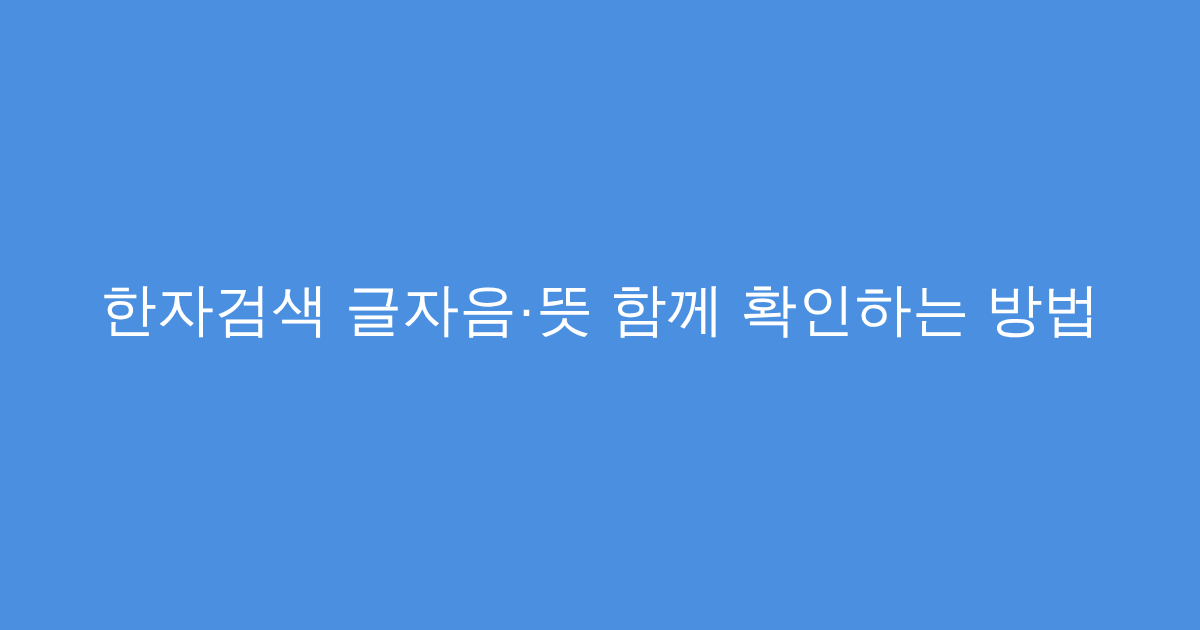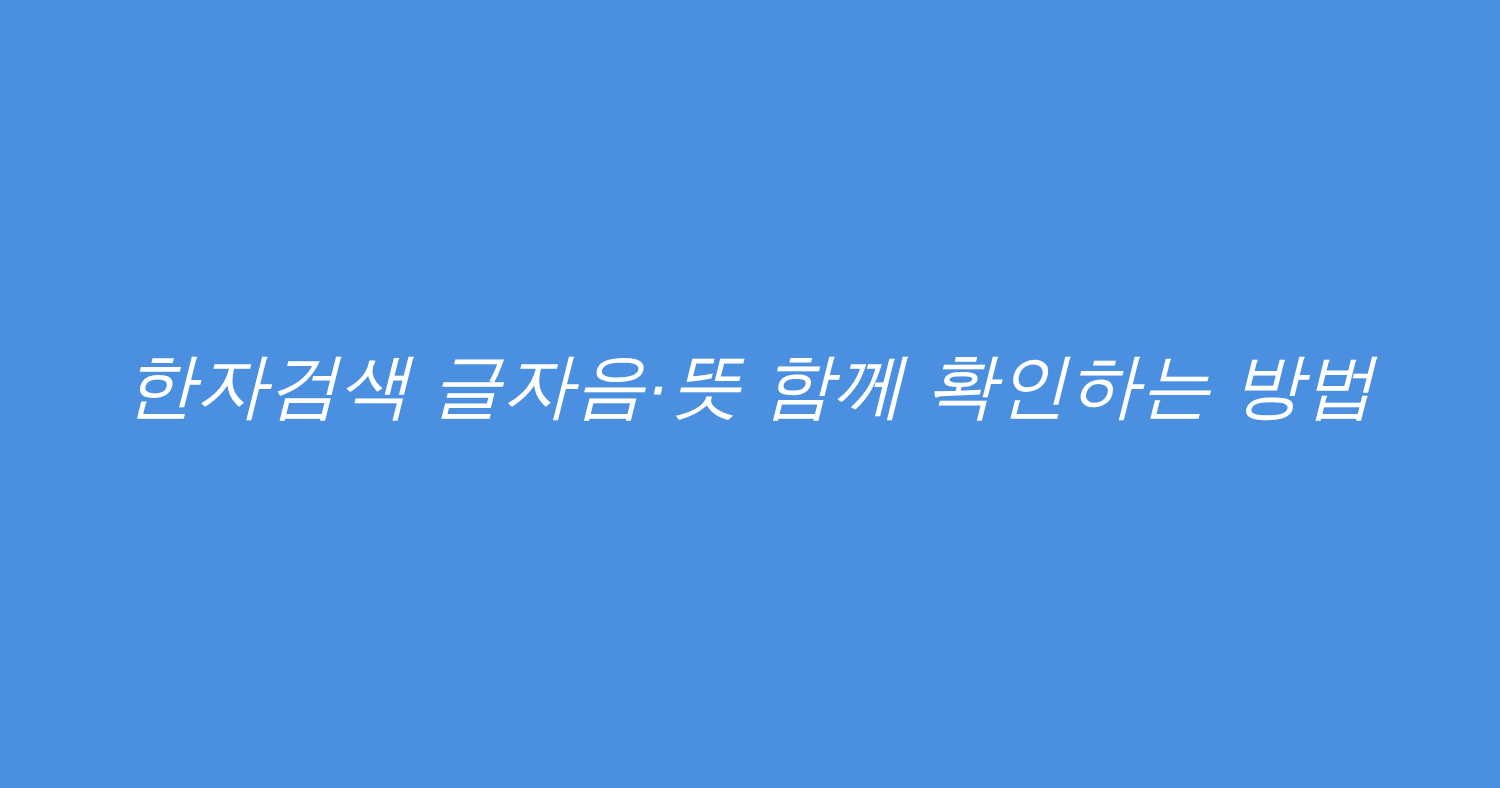--- a/index.html
+++ b/index.html
@@ -45,21 +45,21 @@
     font-weight: 400;
     line-height: 1.25;
     letter-spacing: 0.3px;
     white-space: nowrap;
     -webkit-font-smoothing: antialiased;
   }
 </style>
 </head>
 <body>
 
-<div class="og-card" style="background-color: rgb(74, 143, 224); width: 1200px; height: 630px; font-style: italic;">
+<div class="og-card" style="background-color: rgb(74, 143, 224); width: 1200px; height: 630px;">
 
   <div class="title-block">
 
     <h1 class="card-title" style="color: rgb(255, 255, 255); font-size: 57px; text-align: center;">한자검색 글자음·뜻 함께 확인하는 방법</h1>
 
   </div>
 
 </div>
 
 </body></html>

